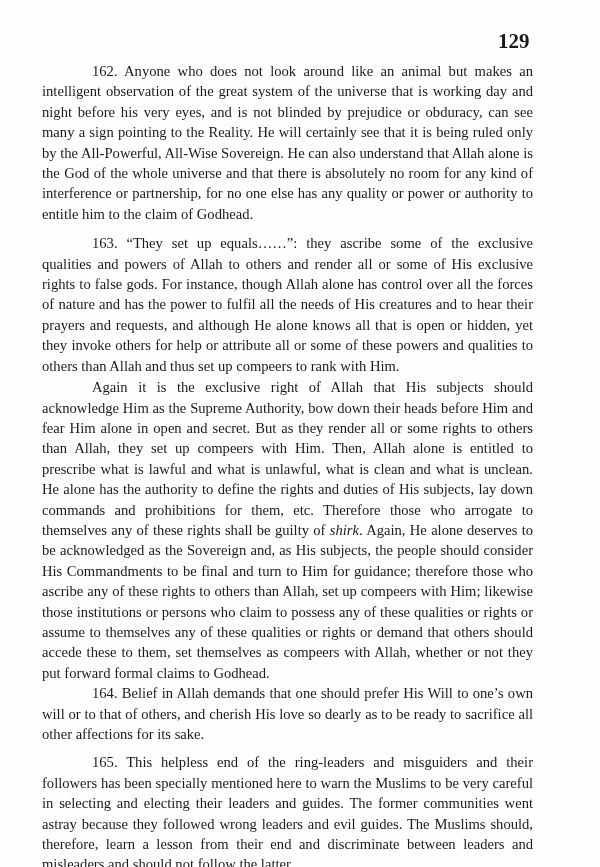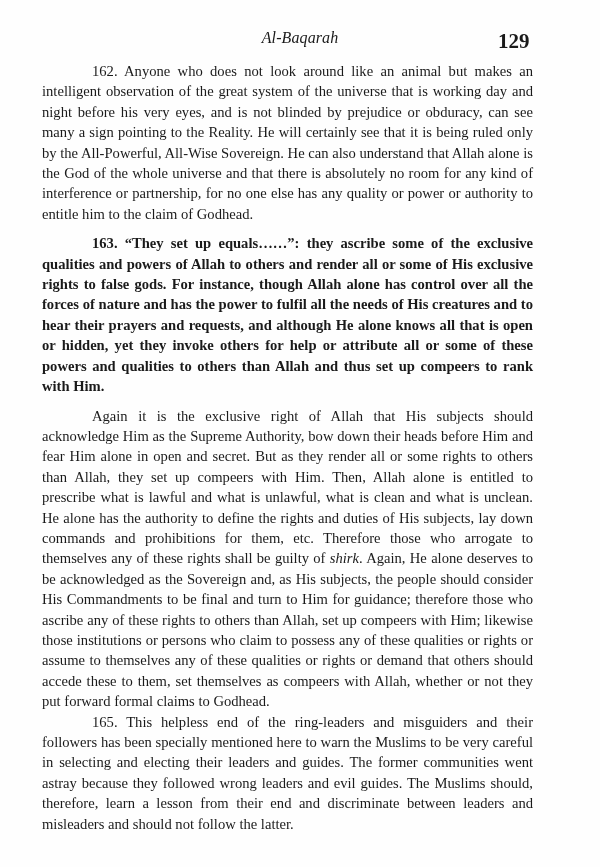--- a/index.html
+++ b/index.html
@@ -6,42 +6,44 @@
   body { width:600px; height:867px; overflow:hidden; position:relative;
          font-family:"Liberation Serif", serif; color:#1a1a1a; }
   .page { position:absolute; left:0; top:0; width:600px; height:867px; background:#fefefe; }
   .running-head { position:absolute; top:29px; left:0; width:600px; height:22px; }
   .running-title { position:absolute; left:0; width:600px; text-align:center; top:0;
                    font-style:italic; font-size:16px; letter-spacing:0.1px; }
   .page-number { position:absolute; left:498px; top:0; font-size:21px; font-weight:bold; }
   .body-text { position:absolute; left:42px; top:61px; width:491px; font-size:14.6px; line-height:20.4px; }
   .para { margin:0 0 7px 0; text-align:justify; text-indent:50px; }
   .para.p162 { margin-bottom:9px; }
-  .para.p163 { margin-bottom:9px;font-weight:bold; }
+  .para.p163 { margin-bottom:1px; }
   .para.again { margin-bottom:0; }
   .para.p164 { margin-bottom:8px; }
   .note-num { }
   em { font-style:italic; }
 </style>
 </head>
 <body>
 
 <div class="page">
   <div class="running-head">
-    <div class="running-title">Al-Baqarah</div>
     <div class="page-number">129</div>
   </div>
 
   <div class="body-text">
     <p class="para p162">
       <span class="note-num">162.</span><span> Anyone who does not look around like an animal but makes an intelligent observation of the great system of the universe that is working day and night before his very eyes, and is not blinded by prejudice or obduracy, can see many a sign pointing to the Reality. He will certainly see that it is being ruled only by the All-Powerful, All-Wise Sovereign. He can also understand that Allah alone is the God of the whole universe and that there is absolutely no room for any kind of interference or partnership, for no one else has any quality or power or authority to entitle him to the claim of Godhead.</span>
     </p>
     <p class="para p163">
       <span class="note-num">163.</span><span> “They set up equals……”: they ascribe some of the exclusive qualities and powers of Allah to others and render all or some of His exclusive rights to false gods. For instance, though Allah alone has control over all the forces of nature and has the power to fulfil all the needs of His creatures and to hear their prayers and requests, and although He alone knows all that is open or hidden, yet they invoke others for help or attribute all or some of these powers and qualities to others than Allah and thus set up compeers to rank with Him.</span>
     </p>
     <p class="para again">
       <span>Again it is the exclusive right of Allah that His subjects should acknowledge Him as the Supreme Authority, bow down their heads before Him and fear Him alone in open and secret. But as they render all or some rights to others than Allah, they set up compeers with Him. Then, Allah alone is entitled to prescribe what is lawful and what is unlawful, what is clean and what is unclean. He alone has the authority to define the rights and duties of His subjects, lay down commands and prohibitions for them, etc. Therefore those who arrogate to themselves any of these rights shall be guilty of </span><em>shirk</em><span>. Again, He alone deserves to be acknowledged as the Sovereign and, as His subjects, the people should consider His Commandments to be final and turn to Him for guidance; therefore those who ascribe any of these rights to others than Allah, set up compeers with Him; likewise those institutions or persons who claim to possess any of these qualities or rights or assume to themselves any of these qualities or rights or demand that others should accede these to them, set themselves as compeers with Allah, whether or not they put forward formal claims to Godhead.</span>
     </p>
+    <p class="para p164">
+      <span class="note-num">164.</span><span> Belief in Allah demands that one should prefer His Will to one’s own will or to that of others, and cherish His love so dearly as to be ready to sacrifice all other affections for its sake.</span>
+    </p>
     <p class="para p165">
       <span class="note-num">165.</span><span> This helpless end of the ring-leaders and misguiders and their followers has been specially mentioned here to warn the Muslims to be very careful in selecting and electing their leaders and guides. The former communities went astray because they followed wrong leaders and evil guides. The Muslims should, therefore, learn a lesson from their end and discriminate between leaders and misleaders and should not follow the latter.</span>
     </p>
   </div>
 </div>
 
 </body></html>

